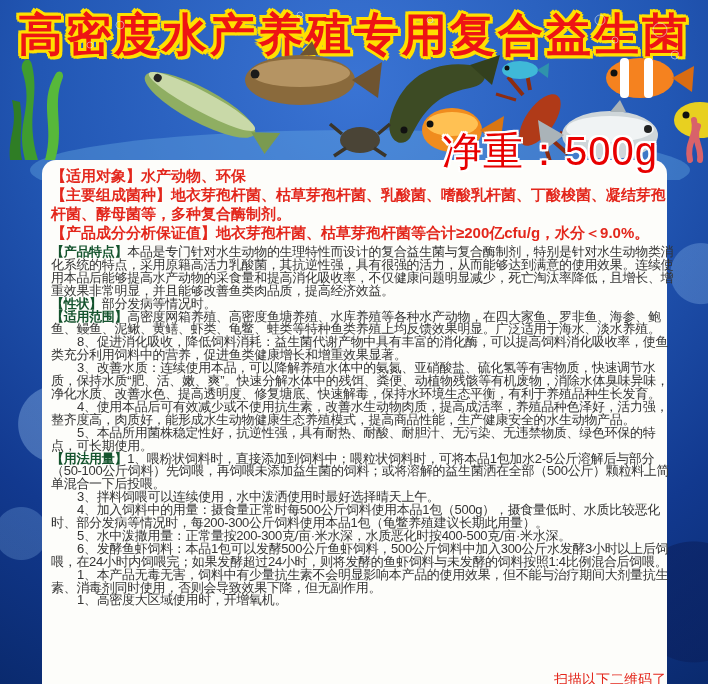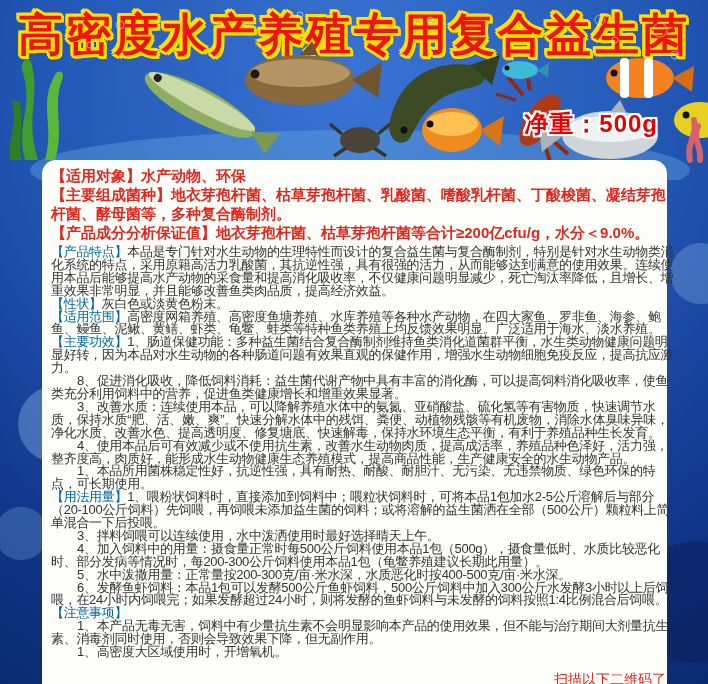--- a/index.html
+++ b/index.html
@@ -18,41 +18,41 @@
     position:absolute;top:5px;left:0;width:708px;text-align:center;
     font-size:45px;font-weight:bold;letter-spacing:3px;color:#ee1414;
     text-shadow:
       3px 0 0 #ffe000,-3px 0 0 #ffe000,0 3px 0 #ffe000,0 -3px 0 #ffe000,
       2px 2px 0 #ffe000,-2px 2px 0 #ffe000,2px -2px 0 #ffe000,-2px -2px 0 #ffe000,
       3px 3px 0 #ffe000,-3px -3px 0 #ffe000;
     white-space:nowrap;
   }
   
   .netweight{
-    position:absolute;top:108px;right:50px;
-    font-size:24px;font-weight:bold;color:#e80000;letter-spacing:1px;
+    position:absolute;top:124px;right:50px;
+    font-size:40px;font-weight:normal;color:#e80000;letter-spacing:1px;
     text-shadow:
       2px 0 0 #fff,-2px 0 0 #fff,0 2px 0 #fff,0 -2px 0 #fff,
       2px 2px 0 #fff,-2px 2px 0 #fff,2px -2px 0 #fff,-2px -2px 0 #fff;
     white-space:nowrap;z-index:3;
   }
   
   .sea{position:absolute;left:0;top:0;width:708px;height:180px;z-index:1;}
   
   .panel{
     position:absolute;left:42px;top:160px;width:625px;height:524px;
     background:#fdfdfa;border-radius:14px 14px 0 0;
     padding:6px 4px 0 9px;box-sizing:border-box;z-index:2;
   }
   .copy{margin-right:-16px;}
   .intro{font-size:15px;line-height:19px;color:#e3271c;font-weight:bold;margin:0;}
   .para{font-size:13px;line-height:12.9px;color:#333;margin:0;letter-spacing:-0.3px;}
   .sections{margin-top:4px;}
   .indent{text-indent:26px;}
-  .hdr{color:#0369a1;}
+  .hdr{color:#14532d;font-weight:bold;}
   .qr-note{
     position:absolute;right:42px;top:671px;z-index:4;
     font-size:14px;color:#e3271c;white-space:nowrap;
   }
 </style>
 </head>
 <body>
 
 <div class="poster">
 
@@ -156,37 +156,35 @@
     <div class="copy">
 
       <p class="intro"><span>【适用对象】</span><span>水产动物、环保</span></p>
       <p class="intro"><span>【主要组成菌种】</span><span>地衣芽孢杆菌、枯草芽孢杆菌、乳酸菌、嗜酸乳杆菌、丁酸梭菌、凝结芽孢杆菌、酵母菌等，多种复合酶制剂。</span></p>
       <p class="intro"><span>【产品成分分析保证值】</span><span>地衣芽孢杆菌、枯草芽孢杆菌等合计≥200亿cfu/g，水分＜9.0%。</span></p>
 
       <div class="sections">
 
         <p class="para"><span class="hdr">【产品特点】</span><span>本品是专门针对水生动物的生理特性而设计的复合益生菌与复合酶制剂，特别是针对水生动物类消化系统的特点，采用原籍高活力乳酸菌，其抗逆性强，具有很强的活力，从而能够达到满意的使用效果。连续使用本品后能够提高水产动物的采食量和提高消化吸收率，不仅健康问题明显减少，死亡淘汰率降低，且增长、增重效果非常明显，并且能够改善鱼类肉品质，提高经济效益。</span></p>
 
-        <p class="para"><span class="hdr">【性状】</span><span>灰白色或淡黄色粉末。</span></p>
+        <p class="para"><span class="hdr">【性状】</span><span>部分发病等情况时。</span></p>
 
         <p class="para"><span class="hdr">【适用范围】</span><span>高密度网箱养殖、高密度鱼塘养殖、水库养殖等各种水产动物，在四大家鱼、罗非鱼、海参、鲍鱼、鳗鱼、泥鳅、黄鳝、虾类、龟鳖、蛙类等特种鱼类养殖上均反馈效果明显。广泛适用于海水、淡水养殖。</span></p>
 
-        <p class="para"><span class="hdr">【主要功效】</span><span>1、肠道保健功能：多种益生菌结合复合酶制剂维持鱼类消化道菌群平衡，水生类动物健康问题明显好转，因为本品对水生动物的各种肠道问题有效果直观的保健作用，增强水生动物细胞免疫反应，提高抗应激力。</span></p>
         <p class="para indent">8、促进消化吸收，降低饲料消耗：益生菌代谢产物中具有丰富的消化酶，可以提高饲料消化吸收率，使鱼类充分利用饲料中的营养，促进鱼类健康增长和增重效果显著。</p>
         <p class="para indent">3、改善水质：连续使用本品，可以降解养殖水体中的氨氮、亚硝酸盐、硫化氢等有害物质，快速调节水质，保持水质“肥、活、嫩、爽”。快速分解水体中的残饵、粪便、动植物残骸等有机废物，消除水体臭味异味，净化水质、改善水色、提高透明度、修复塘底、快速解毒，保持水环境生态平衡，有利于养殖品种生长发育。</p>
         <p class="para indent">4、使用本品后可有效减少或不使用抗生素，改善水生动物肉质，提高成活率，养殖品种色泽好，活力强，整齐度高，肉质好，能形成水生动物健康生态养殖模式，提高商品性能，生产健康安全的水生动物产品。</p>
-        <p class="para indent">1、本品所用菌株稳定性好，抗逆性强，具有耐热、耐酸、耐胆汁、无污染、无违禁物质、绿色环保的特点，可长期使用。</p>
+        <p class="para indent">5、本品所用菌株稳定性好，抗逆性强，具有耐热、耐酸、耐胆汁、无污染、无违禁物质、绿色环保的特点，可长期使用。</p>
 
-        <p class="para"><span class="hdr">【用法用量】</span><span>1、喂粉状饲料时，直接添加到饲料中；喂粒状饲料时，可将本品1包加水2-5公斤溶解后与部分（20-100公斤饲料）先饲喂，再饲喂未添加益生菌的饲料；或将溶解的益生菌洒在全部（500公斤）颗粒料上简单混合一下后投喂。</span></p>
+        <p class="para"><span class="hdr">【用法用量】</span><span>1、喂粉状饲料时，直接添加到饲料中；喂粒状饲料时，可将本品1包加水2-5公斤溶解后与部分（50-100公斤饲料）先饲喂，再饲喂未添加益生菌的饲料；或将溶解的益生菌洒在全部（500公斤）颗粒料上简单混合一下后投喂。</span></p>
         <p class="para indent">3、拌料饲喂可以连续使用，水中泼洒使用时最好选择晴天上午。</p>
         <p class="para indent">4、加入饲料中的用量：摄食量正常时每500公斤饲料使用本品1包（500g），摄食量低时、水质比较恶化时、部分发病等情况时，每200-300公斤饲料使用本品1包（龟鳖养殖建议长期此用量）。</p>
         <p class="para indent">5、水中泼撒用量：正常量按200-300克/亩·米水深，水质恶化时按400-500克/亩·米水深。</p>
         <p class="para indent">6、发酵鱼虾饲料：本品1包可以发酵500公斤鱼虾饲料，500公斤饲料中加入300公斤水发酵3小时以上后饲喂，在24小时内饲喂完；如果发酵超过24小时，则将发酵的鱼虾饲料与未发酵的饲料按照1:4比例混合后饲喂。</p>
 
-        <p class="para"><span class="hdr">【注意事项】</span></p>
         <p class="para indent">1、本产品无毒无害，饲料中有少量抗生素不会明显影响本产品的使用效果，但不能与治疗期间大剂量抗生素、消毒剂同时使用，否则会导致效果下降，但无副作用。</p>
         <p class="para indent">1、高密度大区域使用时，开增氧机。</p>
 
       </div>
     </div>
   </div>
 
   <div class="qr-note">扫描以下二维码了</div>
 
 </div>

